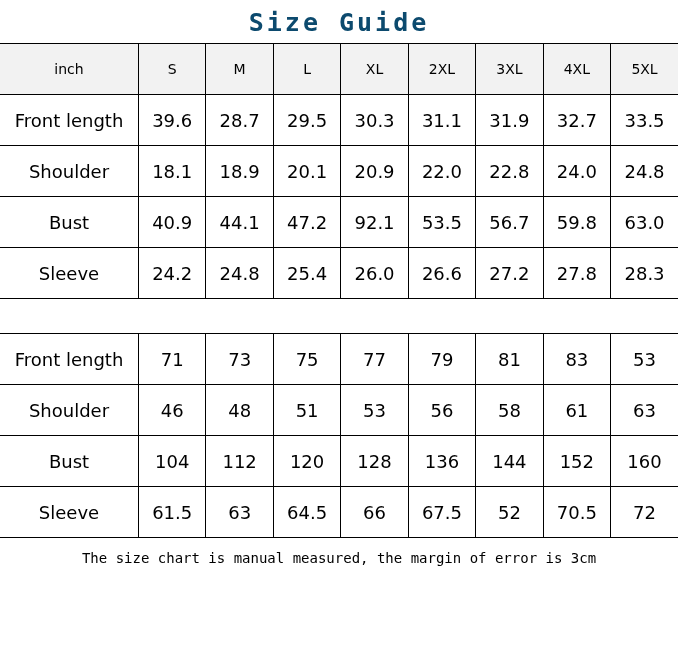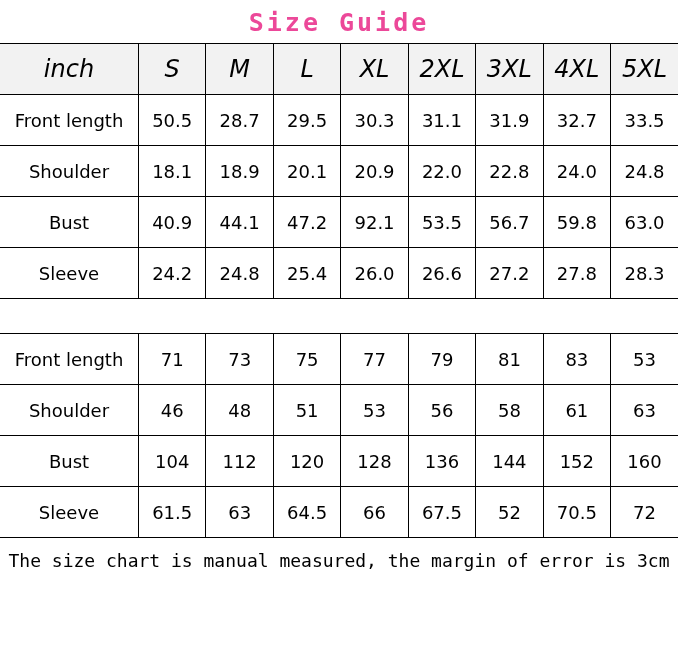--- a/index.html
+++ b/index.html
@@ -21,62 +21,61 @@
     box-sizing: border-box;
   }
   .title {
     text-align: center;
     font-family: "DejaVu Sans Mono", monospace;
     font-size: 25px;
     font-weight: bold;
     letter-spacing: 3px;
     padding-top: 8px;
     padding-bottom: 6px;
-    color: #ec4899;
+    color: #0c4a6e;
   }
   table.size-table {
     border-collapse: collapse;
     width: 678px;
     table-layout: fixed;
     font-family: "DejaVu Sans", sans-serif;
   }
   table.size-table td {
     border: 1px solid #000000;
     height: 50px;
     text-align: center;
     vertical-align: middle;
     font-size: 18px;
     color: #000;
     padding: 0;
   }
   table.size-table tr.header-row td {
     background: #f2f2f2;
-    font-size: 24px;
-    font-style: italic;
+    font-size: 14px;
   }
   table.size-table td.label-col {
     width: 138px;
   }
   table.size-table td.unit-cell {
     background: #f2f2f2;
   }
   
   table.size-table tr td:first-child {
     border-left: none;
   }
   table.size-table tr td:last-child {
     border-right: none;
   }
   .gap {
     height: 34px;
     background: #ffffff;
   }
   .footnote {
     font-family: "DejaVu Sans Mono", monospace;
-    font-size: 18px;
+    font-size: 14px;
     text-align: center;
     padding-top: 12px;
     letter-spacing: 0px;
     color: #000;
     white-space: nowrap;
   }
 </style>
 </head>
 <body>
 
@@ -92,21 +91,21 @@
         <td>M</td>
         <td>L</td>
         <td>XL</td>
         <td>2XL</td>
         <td>3XL</td>
         <td>4XL</td>
         <td>5XL</td>
       </tr>
       <tr>
         <td class="label-col">Front length</td>
-        <td>50.5</td>
+        <td>39.6</td>
         <td>28.7</td>
         <td>29.5</td>
         <td>30.3</td>
         <td>31.1</td>
         <td>31.9</td>
         <td>32.7</td>
         <td>33.5</td>
       </tr>
       <tr>
         <td class="label-col">Shoulder</td>

